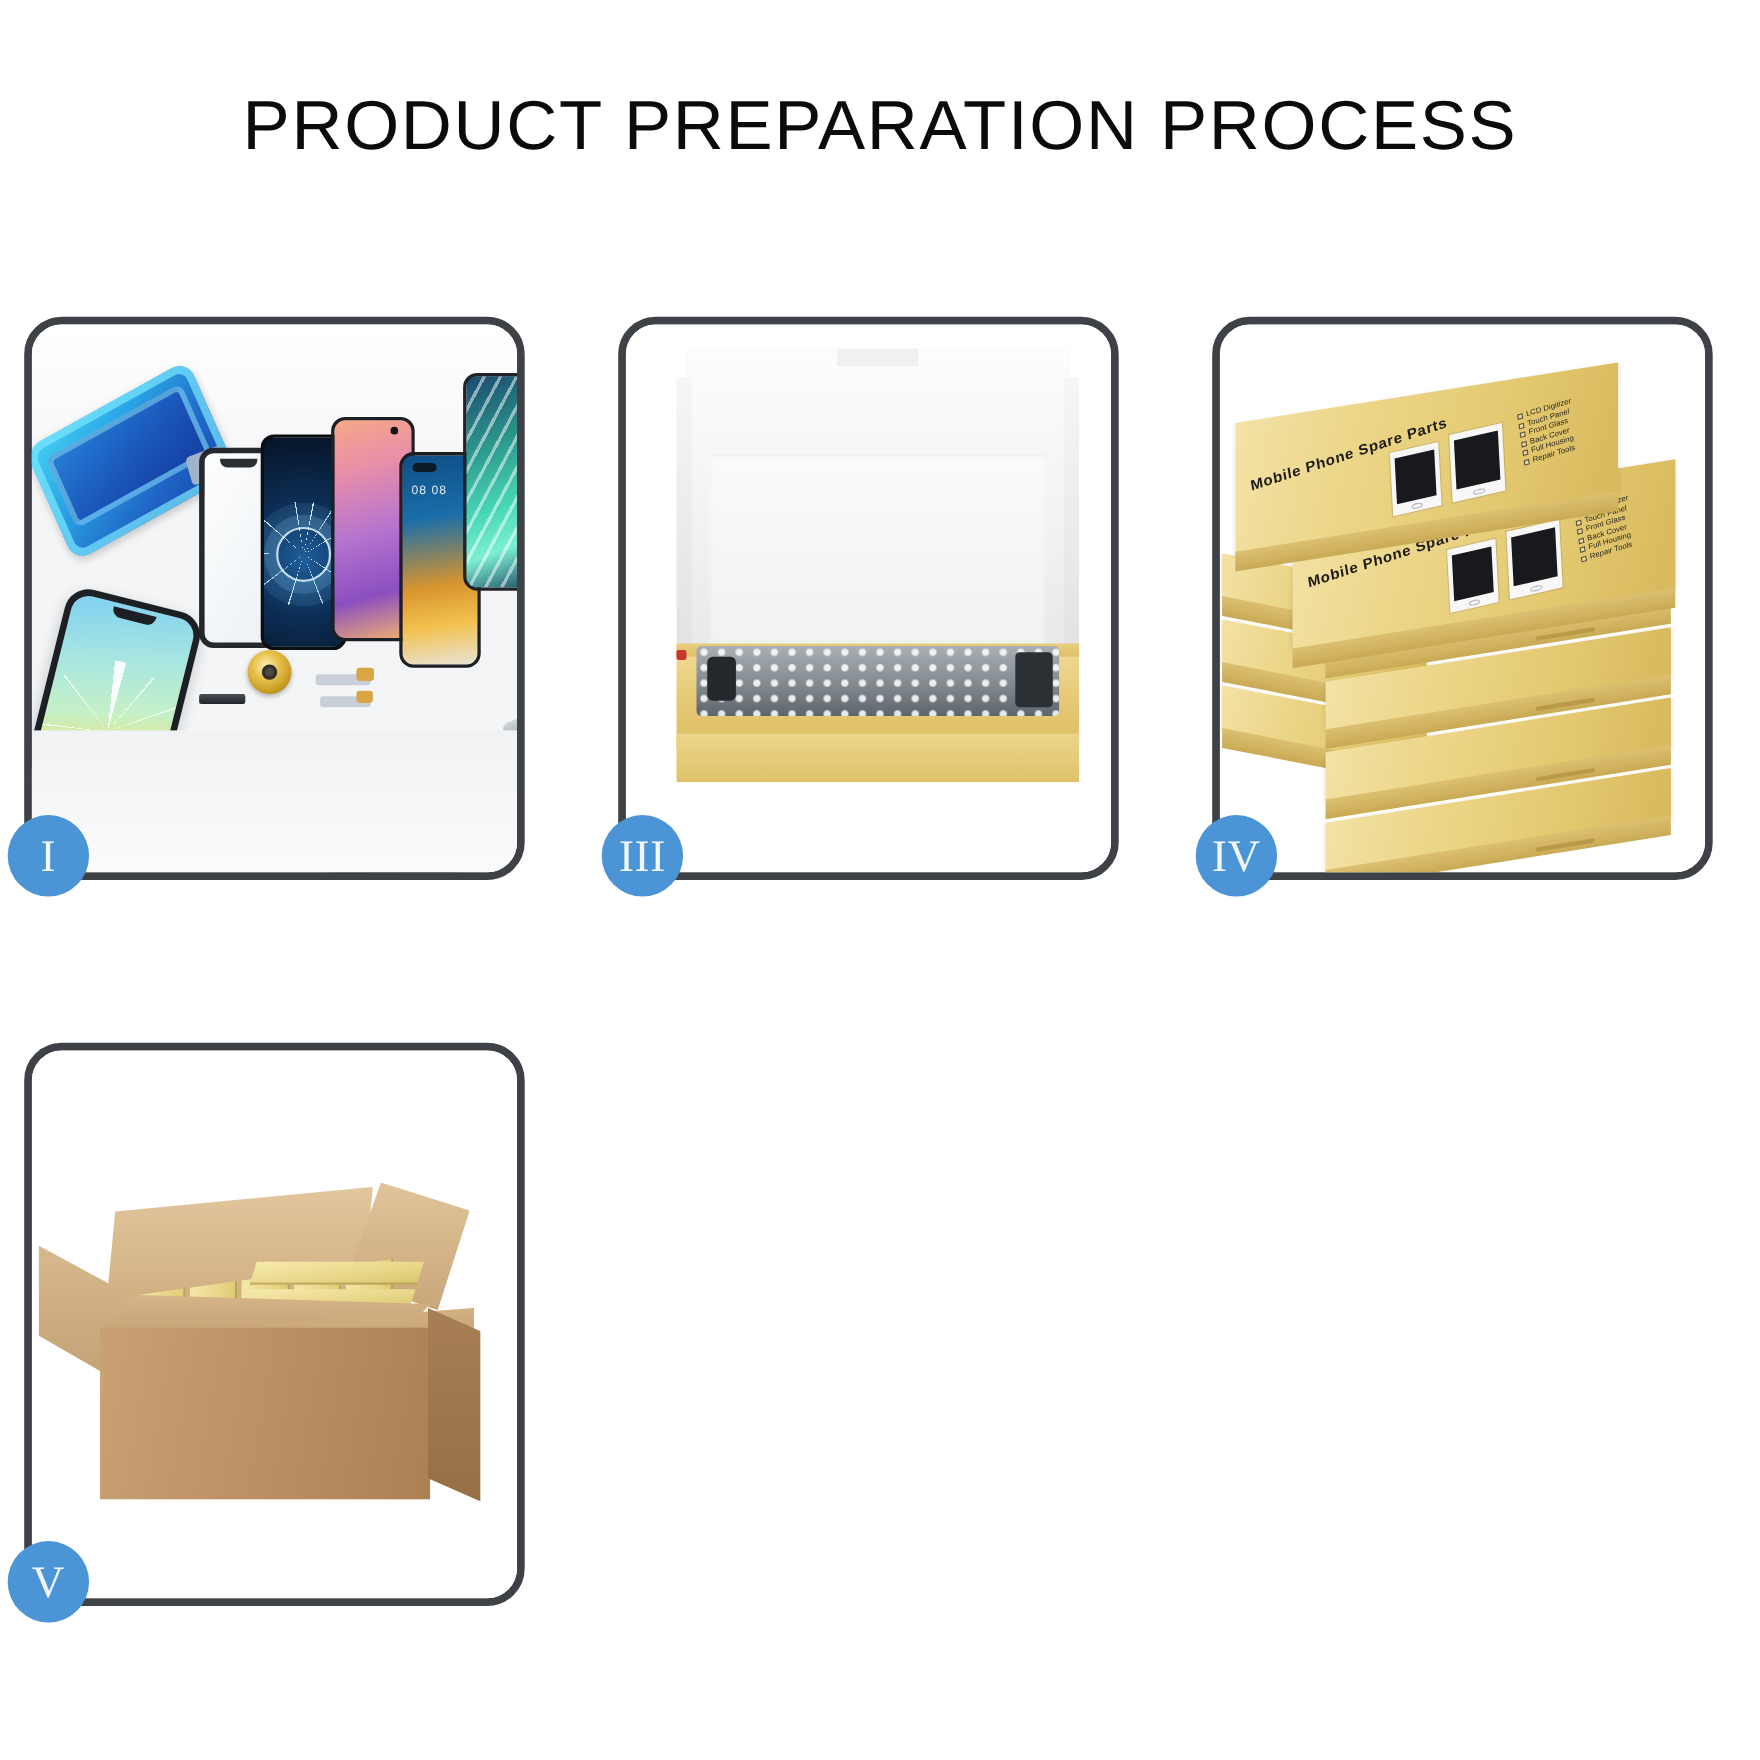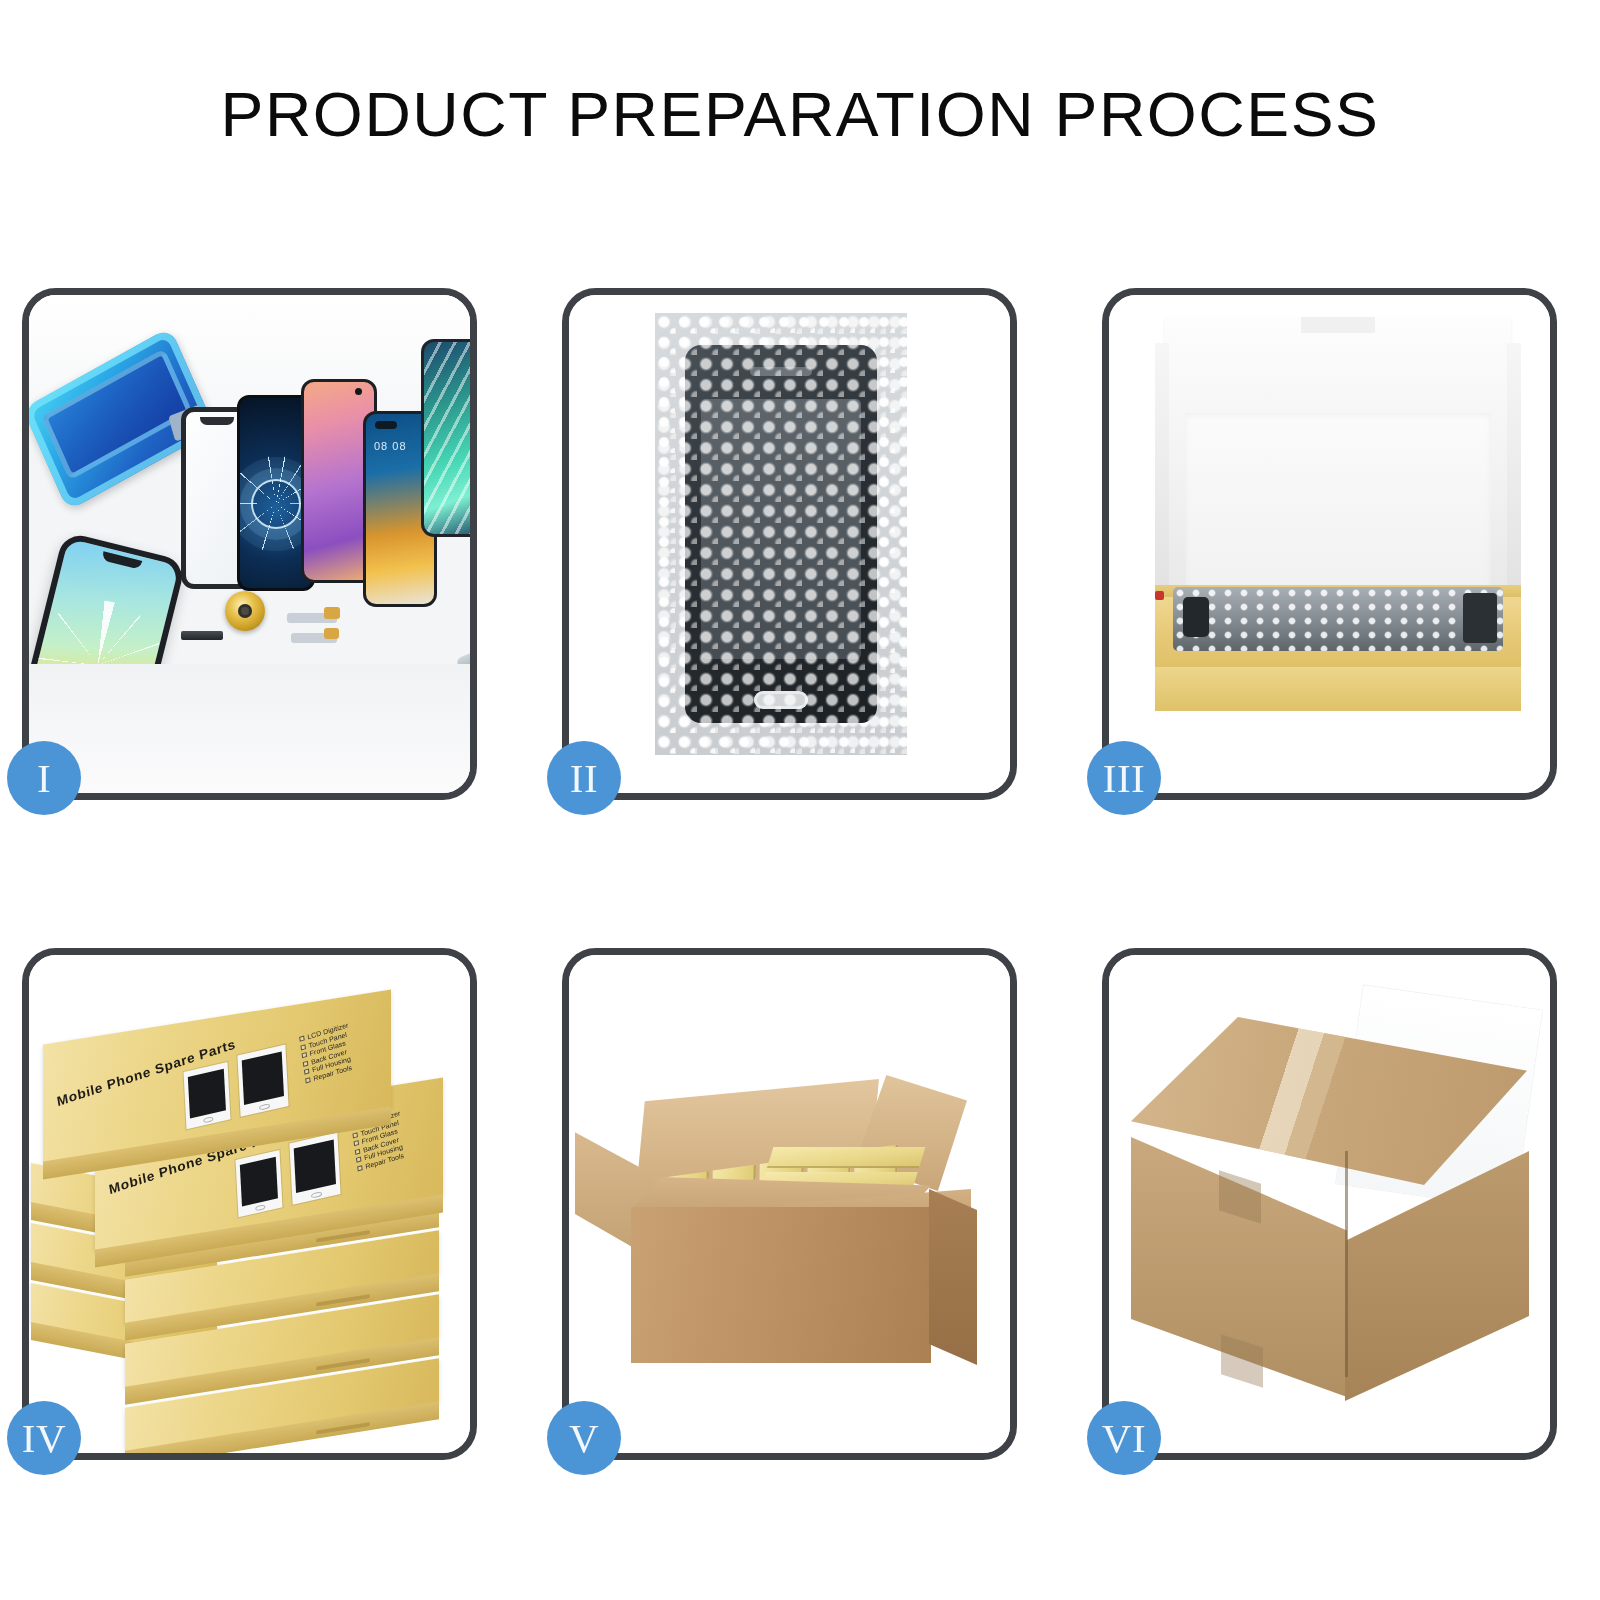--- a/index.html
+++ b/index.html
@@ -598,33 +598,20 @@
           <div class="btn-pc"></div>
           <div class="camcap"></div>
           <div class="housing"></div>
           <div class="tweezer"></div>
           <div class="screws"></div>
         </div>
       </div>
       <div class="badge">I</div>
     </div>
 
-    <div class="panel">
-      <div class="panel-inner">
-        <div class="bubble-scene">
-          <div class="bubble-wrap">
-            <div class="screen-under">
-              <div class="earpiece"></div>
-            </div>
-            <div class="bubble-overlay"></div>
-          </div>
-        </div>
-      </div>
-      <div class="badge">II</div>
-    </div>
 
     <div class="panel">
       <div class="panel-inner">
         <div class="box3-scene">
           <div class="lid3">
             <div class="lid3-tab"></div>
             <div class="lid3-inner"></div>
           </div>
           <div class="tray3"></div>
           <div class="wrapped3"></div>
@@ -765,30 +752,15 @@
               <span></span>
           </div>
           <div class="c5-top"></div>
           <div class="c5-flapFront"></div>
           <div class="c5-body"></div>
         </div>
       </div>
       <div class="badge">V</div>
     </div>
 
-    <div class="panel">
-      <div class="panel-inner">
-        <div class="sealed-scene">
-          <div class="s6-backsheet"></div>
-          <div class="s6-top"></div>
-          <div class="s6-tape"></div>
-          <div class="s6-left"></div>
-          <div class="s6-right"></div>
-          <div class="s6-edge"></div>
-          <div class="s6-tab1"></div>
-          <div class="s6-tab2"></div>
-        </div>
-      </div>
-      <div class="badge">VI</div>
-    </div>
 
   </div>
 </div>
 
 </body></html>

